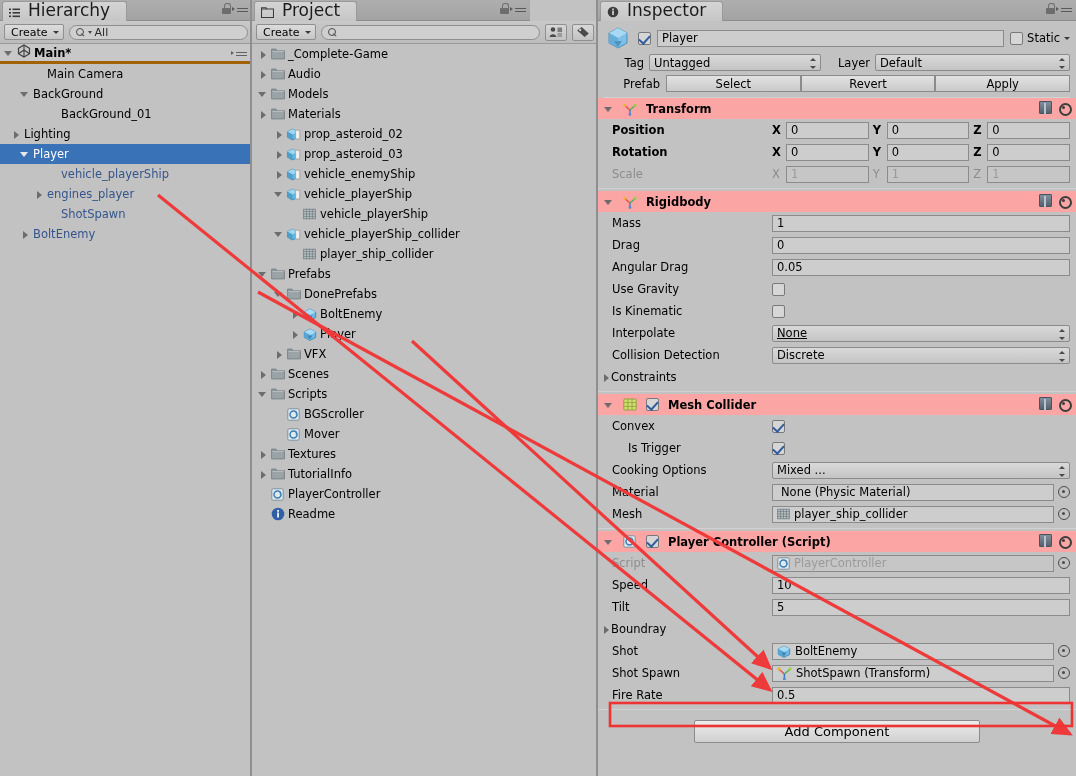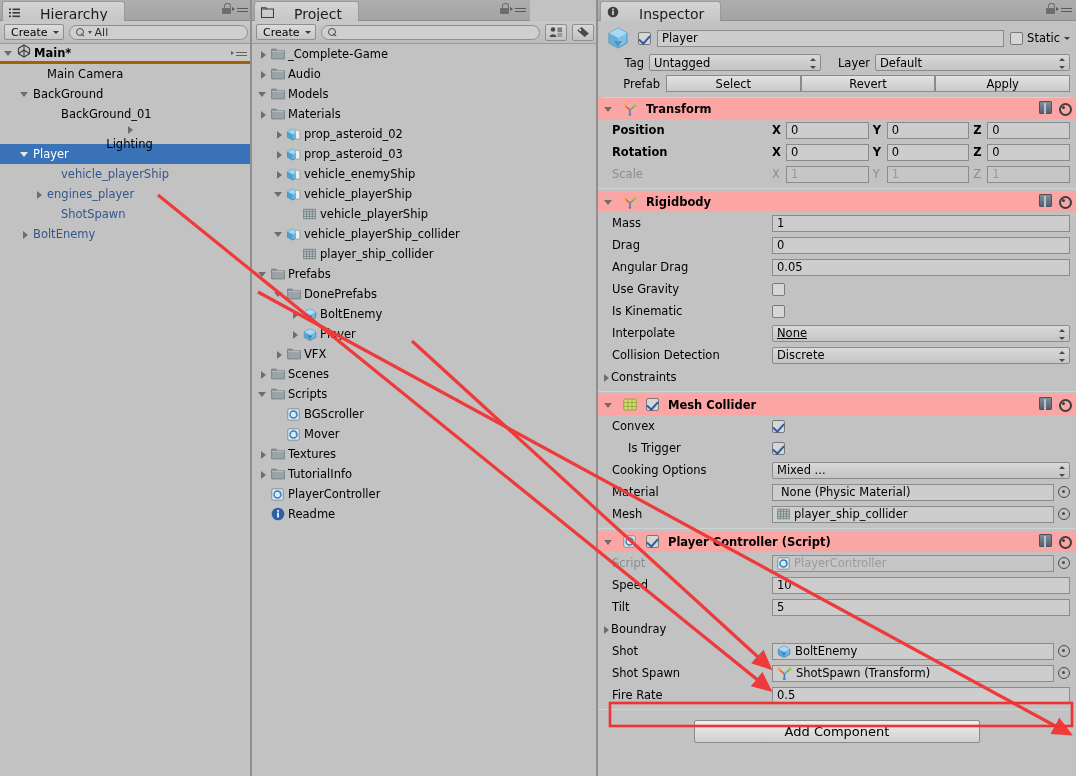--- a/index.html
+++ b/index.html
@@ -19,22 +19,22 @@
     position:relative; height:21px;
     background:linear-gradient(#aeaeae,#a3a3a3);
     border-bottom:1px solid #8d8d8d;
   }
   .tab{
     position:absolute; left:2px; top:1px; height:20px;
     padding:0 16px 0 6px;
     background:linear-gradient(#d4d4d4,#c6c6c6);
     border:1px solid #9a9a9a; border-bottom:none;
     border-radius:3px 3px 0 0;
-    display:flex; align-items:flex-end; gap:20px;
-    font-size:14px; color:#1c1c1c;
+    display:flex; align-items:flex-start; gap:8px;
+    font-size:17px; color:#1c1c1c;
   }
   .tab .tlabel{ line-height:1; }
   .tabicons{
     position:absolute; right:4px; top:3px;
     display:flex; align-items:center; gap:4px;
   }
   .lock{ width:9px; height:11px; position:relative; opacity:.62; }
   .lock:after{
     content:""; position:absolute; left:0; bottom:0; width:9px; height:6px;
     background:#4a4a4a; border-radius:1px;
@@ -258,21 +258,21 @@
           <span>Main Camera</span>
         </div>
         <div class="row" style="padding-left: 20px;">
           <span class="arrow d"></span>
           <span>BackGround</span>
         </div>
         <div class="row" style="padding-left: 48px;">
           <span class="arrow none"></span>
           <span>BackGround_01</span>
         </div>
-        <div class="row" style="padding-left: 11px; flex-direction: column;">
+        <div class="row" style="padding-left: 11px;">
           <span class="arrow r"></span>
           <span>Lighting</span>
         </div>
         <div class="row sel" style="padding-left: 20px;">
           <span class="arrow d"></span>
           <span>Player</span>
         </div>
         <div class="row blue" style="padding-left: 48px;">
           <span class="arrow none"></span>
           <span>vehicle_playerShip</span>

